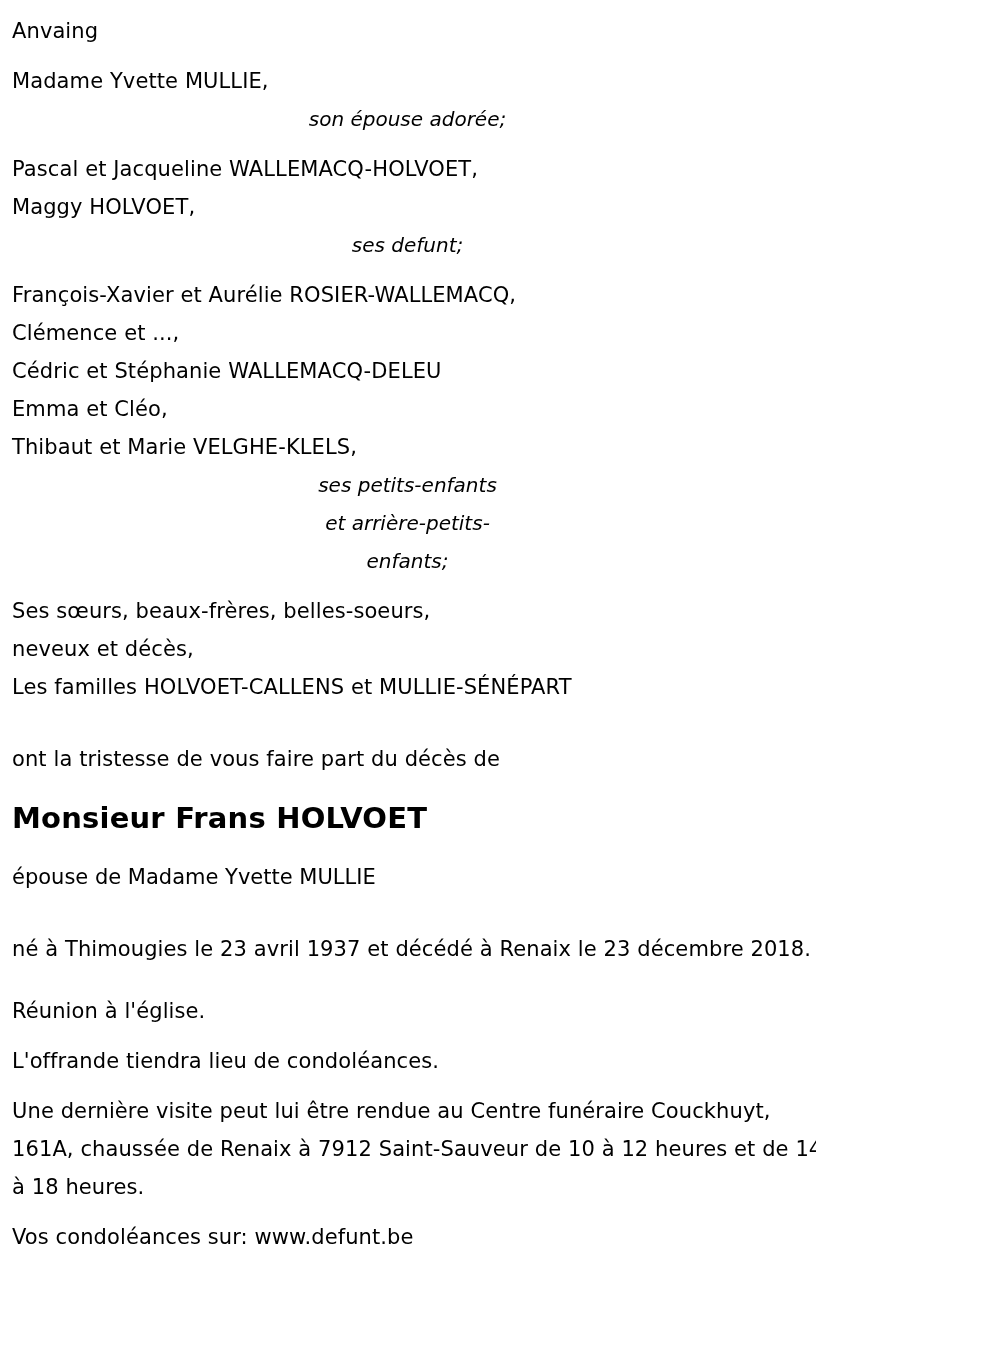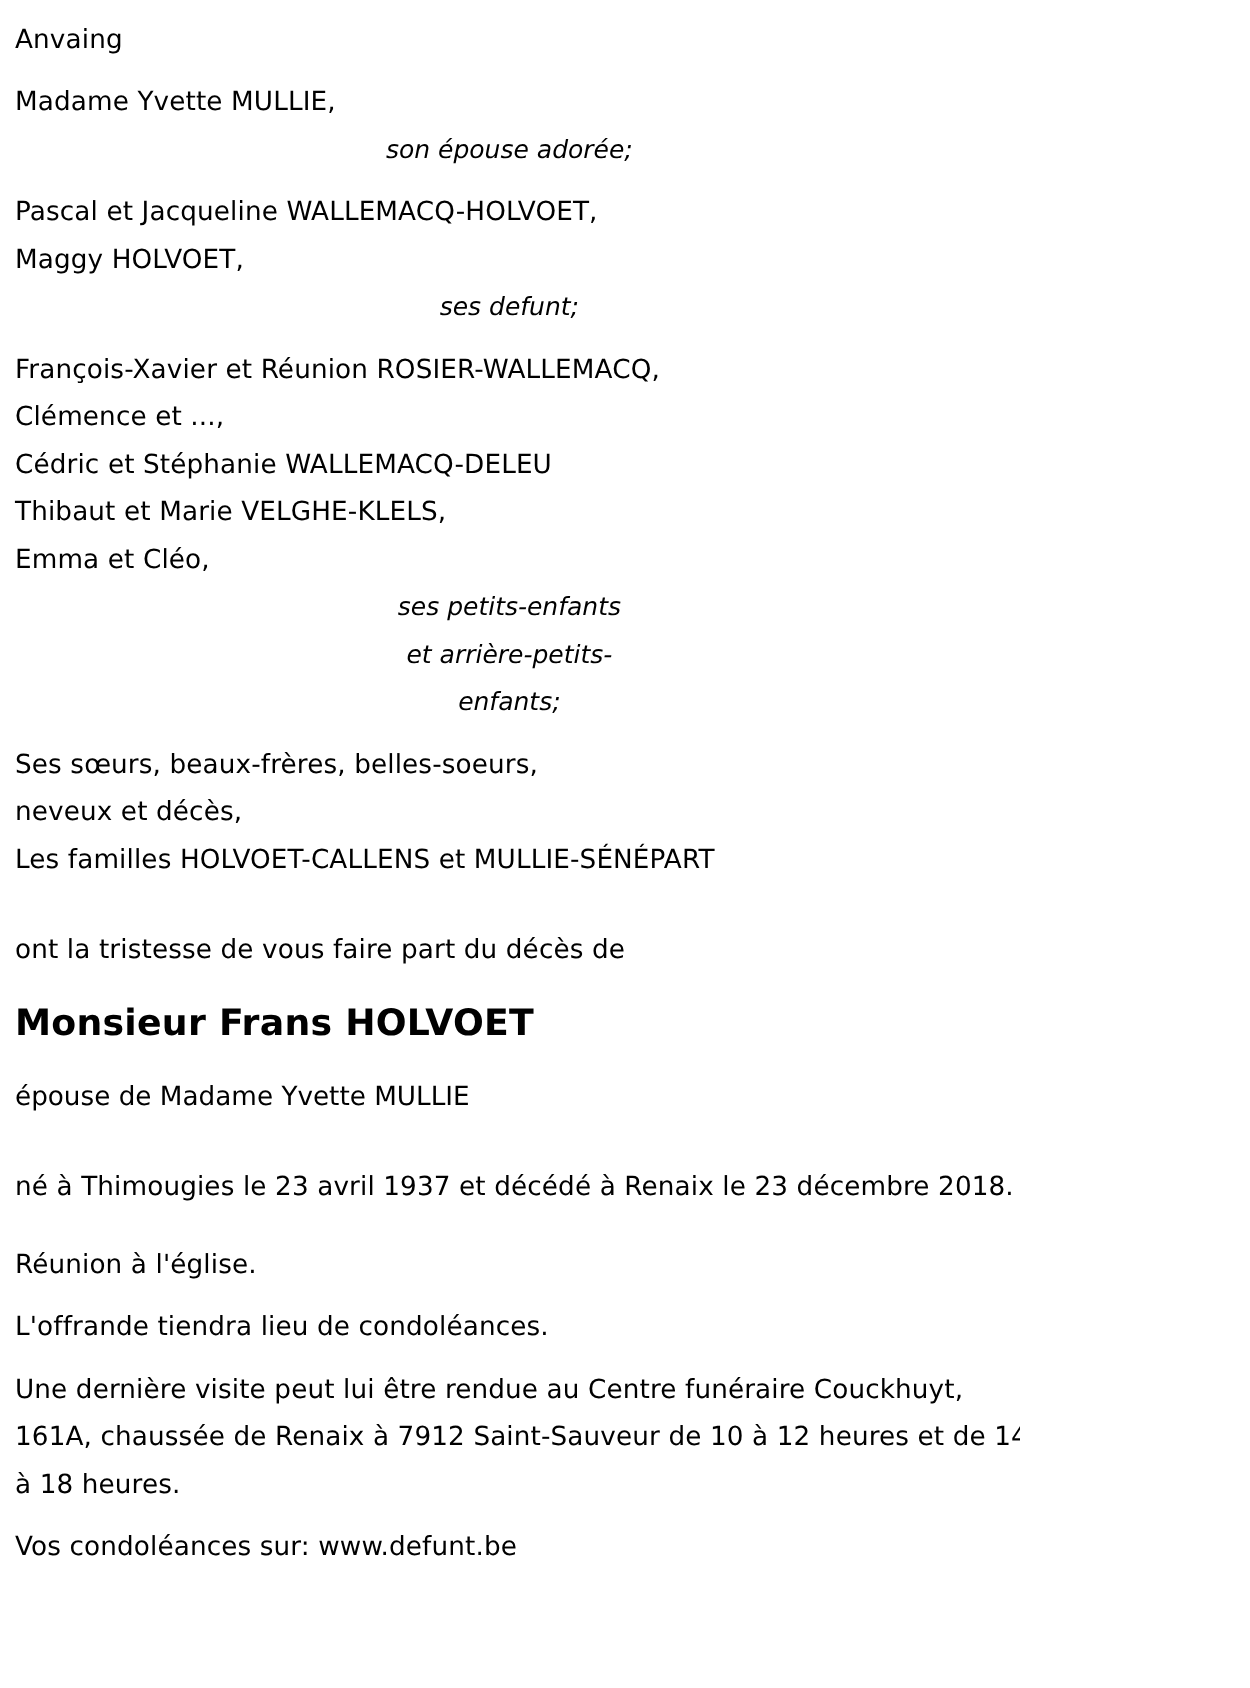--- a/index.html
+++ b/index.html
@@ -82,25 +82,25 @@
 
   <div class="group">
     <div class="line">Pascal et Jacqueline WALLEMACQ-HOLVOET,</div>
     <div class="line">Maggy HOLVOET,</div>
     <div class="relation">ses defunt;</div>
   </div>
 
   <div class="gap-sm"></div>
 
   <div class="group">
-    <div class="line">François-Xavier et Réunion ROSIER-WALLEMACQ,</div>
+    <div class="line">François-Xavier et Aurélie ROSIER-WALLEMACQ,</div>
     <div class="line">Clémence et ...,</div>
     <div class="line">Cédric et Stéphanie WALLEMACQ-DELEU</div>
+    <div class="line">Emma et Cléo,</div>
     <div class="line">Thibaut et Marie VELGHE-KLELS,</div>
-    <div class="line">Emma et Cléo,</div>
     <div class="relation-block">
       <div class="relation">ses petits-enfants</div>
       <div class="relation">et arrière-petits-</div>
       <div class="relation">enfants;</div>
     </div>
   </div>
 
   <div class="gap-sm"></div>
 
   <div class="group para">

